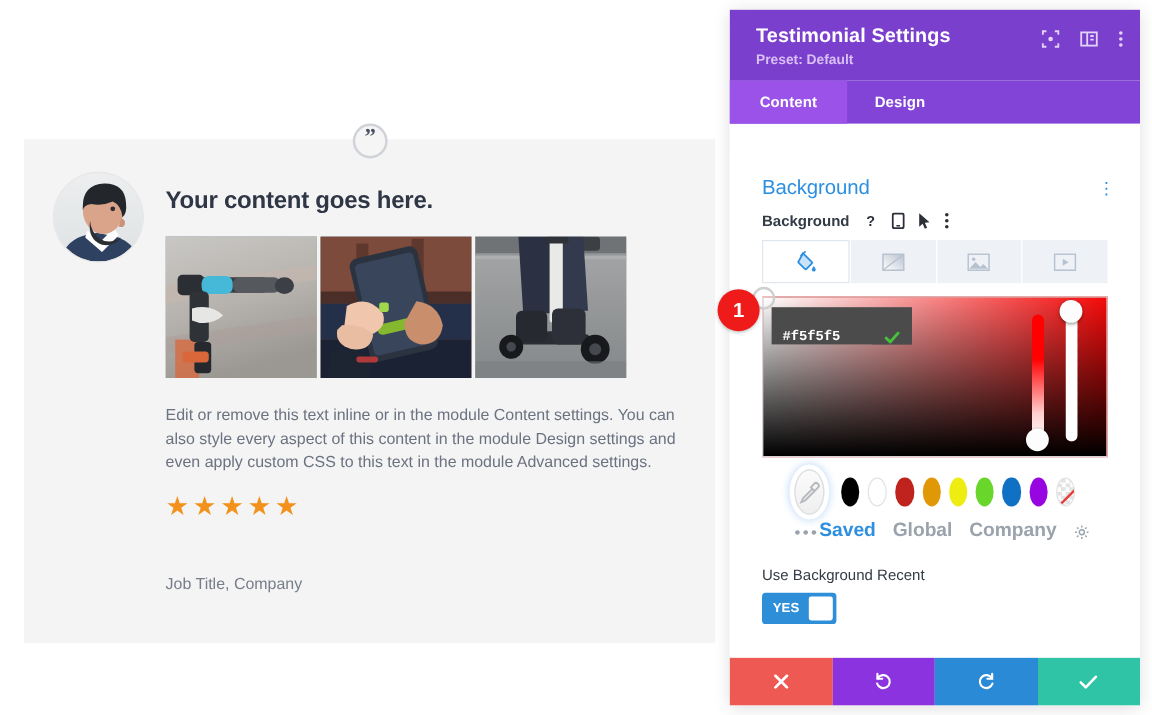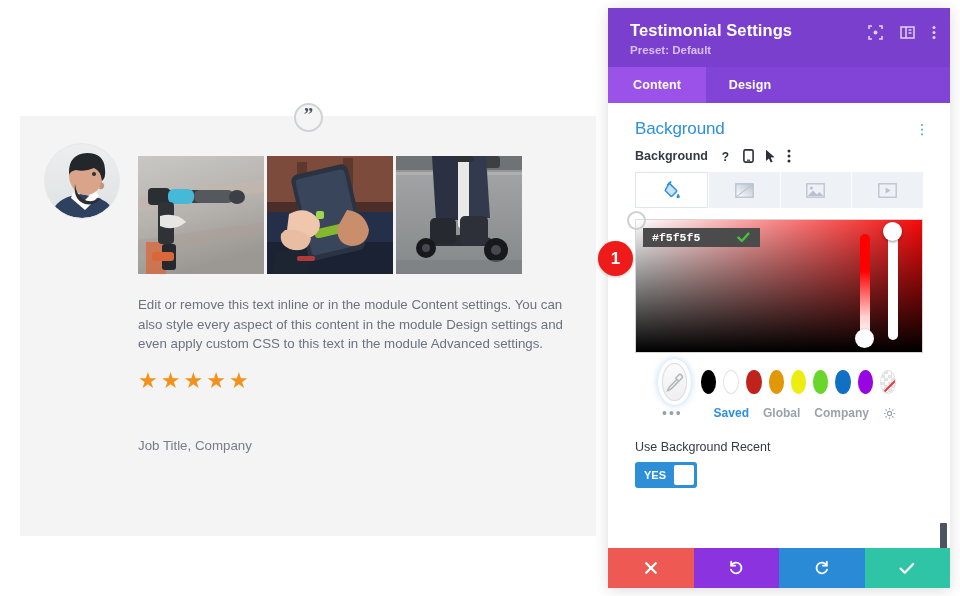--- a/index.html
+++ b/index.html
@@ -80,21 +80,21 @@
   .tab {
     flex: 0 0 auto; display: flex; align-items: center; justify-content: center;
     color: #ffffff; font-size: 12.5px; font-weight: 700; letter-spacing: .1px;
     padding: 0 8px; height: 36px;
   }
   .tab.active { background: #9b52e8; }
   .tab:nth-child(1){ width: 98px; }
   .tab:nth-child(2){ width: 88px; }
   .tab:nth-child(3){ width: 104px; }
 
-  .panel-body { flex: 1; background: #fff; position: relative; overflow: hidden; }
+  .panel-body { flex: 1; background: #fff; position: relative; overflow: hidden; margin-top: 28px; }
 
   .sec-head {
     display: flex; align-items: center; justify-content: space-between;
     padding: 16px 20px 0 27px;
   }
   .sec-title { color: #2d8fe0; font-size: 17px; font-weight: 400; letter-spacing: -.1px; }
   .sec-dots { color: #2d8fe0; font-size: 14px; letter-spacing: 1px; }
 
   .field-label-row { display: flex; align-items: center; gap: 11px; padding: 10px 0 0 27px; }
   .field-label { font-size: 12.5px; font-weight: 700; color: #333b45; }
@@ -118,21 +118,21 @@
       #f50a0a;
     border: 1px solid #d4d4d4;
   }
   .sat-ring {
     position: absolute; left: -9px; top: -9px;
     width: 19px; height: 19px; border-radius: 50%;
     border: 2px solid #cfcfcf; background: rgba(255,255,255,.25);
   }
   .hex-box {
     position: absolute; left: 7px; top: 8px;
-    display: flex; align-items: center; height: 19px;
+    display: flex; align-items: flex-end; height: 31px;
     background: #4b4b4b; z-index: 3;
   }
   .hex-val {
     color: #ffffff; font-size: 11.5px; font-weight: 700;
     font-family: "Liberation Mono", monospace;
     display: flex; align-items: center; padding: 0 10px 0 9px;
     min-width: 84px;
   }
   .hex-ok {
     width: 33px; background: #4b4b4b; display: flex;
@@ -169,21 +169,21 @@
     position: relative; overflow: hidden; border: 1px solid #e2e2e2;
   }
   .sw.transparent::after {
     content:""; position:absolute; left:-3px; top:10px; width:32px; height:2px;
     background:#e23c3c; transform: rotate(-45deg);
   }
 
   .sw-foot { display: flex; align-items: center; margin: 5px 27px 0 27px; }
   .sw-more { color: #9aa2ac; font-size: 14px; letter-spacing: 2px; line-height: 1; }
   .sw-tabs { margin-left: auto; display: flex; align-items: center; gap: 14px; }
-  .sw-tab { font-size: 12px; font-weight: 700; color: #9aa2ac; }
+  .sw-tab { font-size: 16px; font-weight: 700; color: #9aa2ac; }
   .sw-tab.active { color: #2d8fe0; }
   .sw-gear { color: #9aa2ac; display: flex; align-items: center; }
 
   .use-bg { margin: 20px 27px 0 27px; }
   .use-bg-label { font-size: 12.5px; color: #333b45; margin-bottom: 8px; }
   .toggle {
     width: 62px; height: 26px; border-radius: 3px; background: #2e8fd8;
     display: flex; align-items: center; padding: 3px;
   }
   .toggle-txt { color: #fff; font-size: 11px; font-weight: 700; padding: 0 8px 0 6px; }
@@ -240,20 +240,21 @@
             <ellipse cx="41" cy="31" rx="17" ry="20" fill="#d9a489"></ellipse>
             <path d="M24 28 q0-18 18-19 q17 0 18 16 q1 9-3 12 q-1-10-8-13 q-9 4-18 2 q-6 1-7 5z" fill="#23262b"></path>
             <path d="M30 40 q-2 16 10 20 q10 2 16-6 q-10 6-18 1 q-7-5-8-15z" fill="#2b2e33"></path>
             <circle cx="49" cy="30" r="2" fill="#2b2e33"></circle>
             <path d="M56 38 q4 1 3 5 q-1 3-5 2z" fill="#c9937a"></path>
           </g>
         </svg>
       </div>
 
       <div class="t-body">
+        <div class="t-title">Your content goes here.</div>
 
         <div class="t-images">
           <div class="ph">
             <svg viewBox="0 0 126 118" xmlns="http://www.w3.org/2000/svg">
               <defs>
                   <linearGradient id="g1" x1="0" y1="0" x2="0.3" y2="1">
                 <stop offset="0" stop-color="#c9c7c4"></stop>
                     <stop offset="0.55" stop-color="#b6b3ae"></stop>
                     <stop offset="1" stop-color="#9b9894"></stop>
               </linearGradient>

